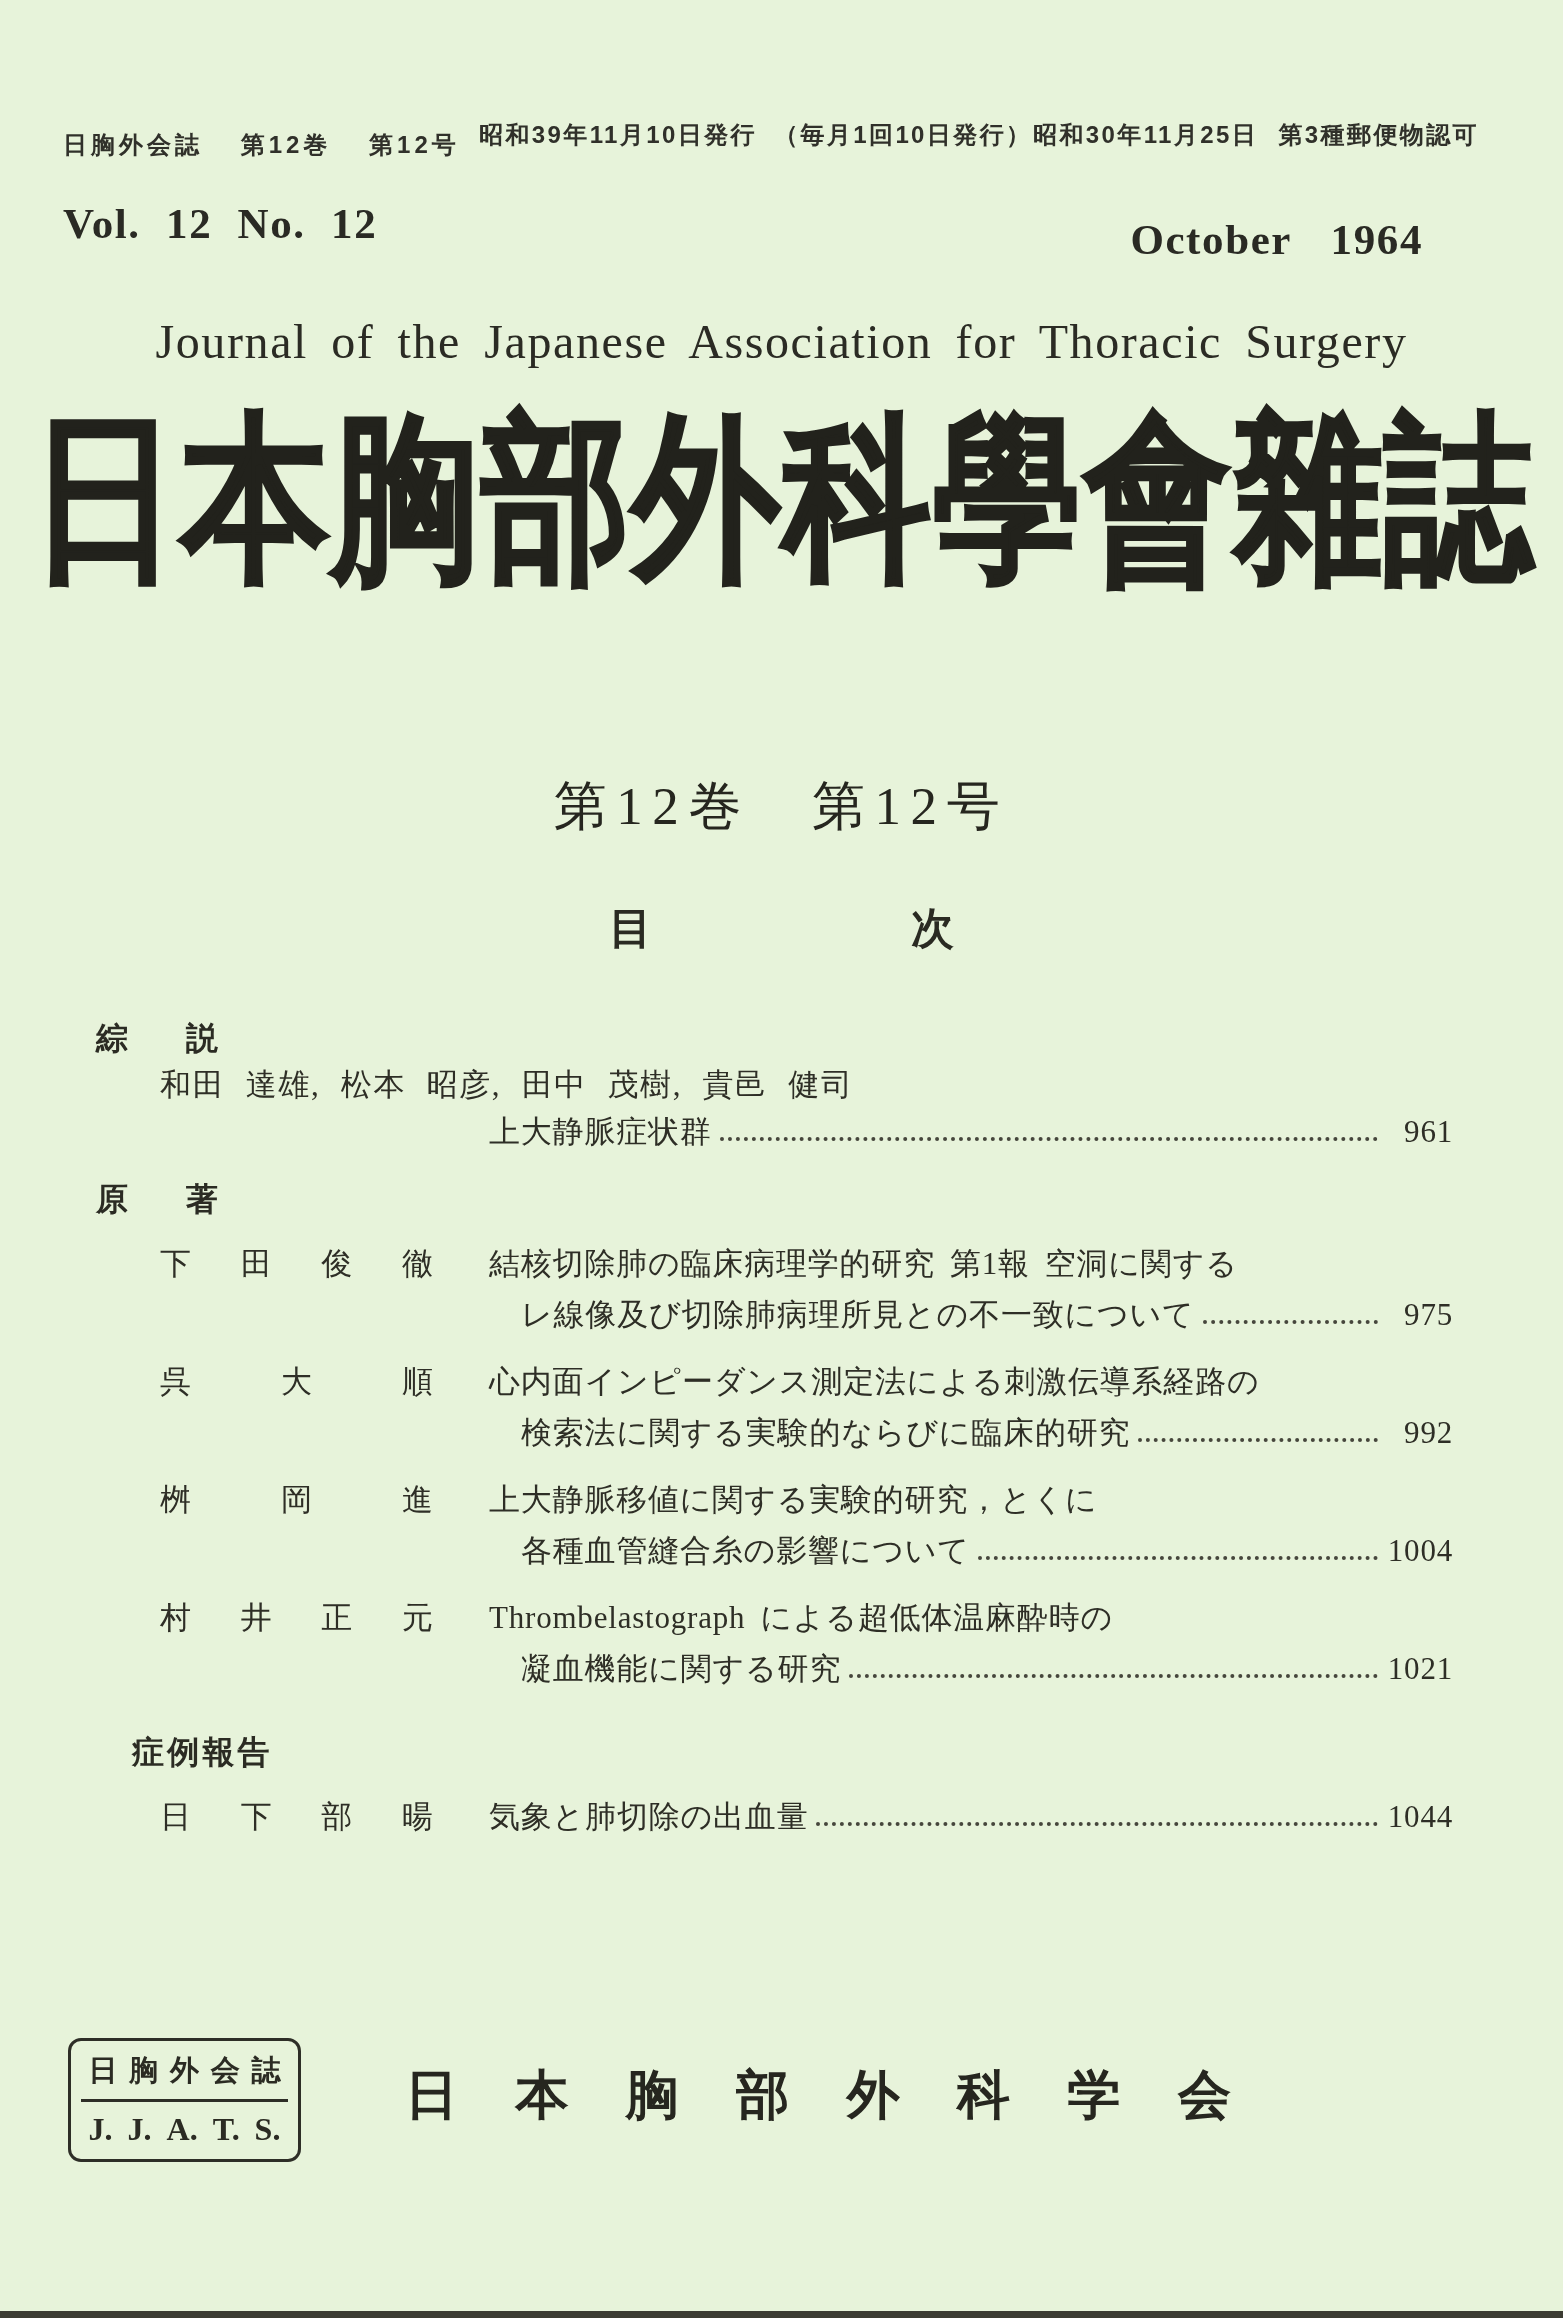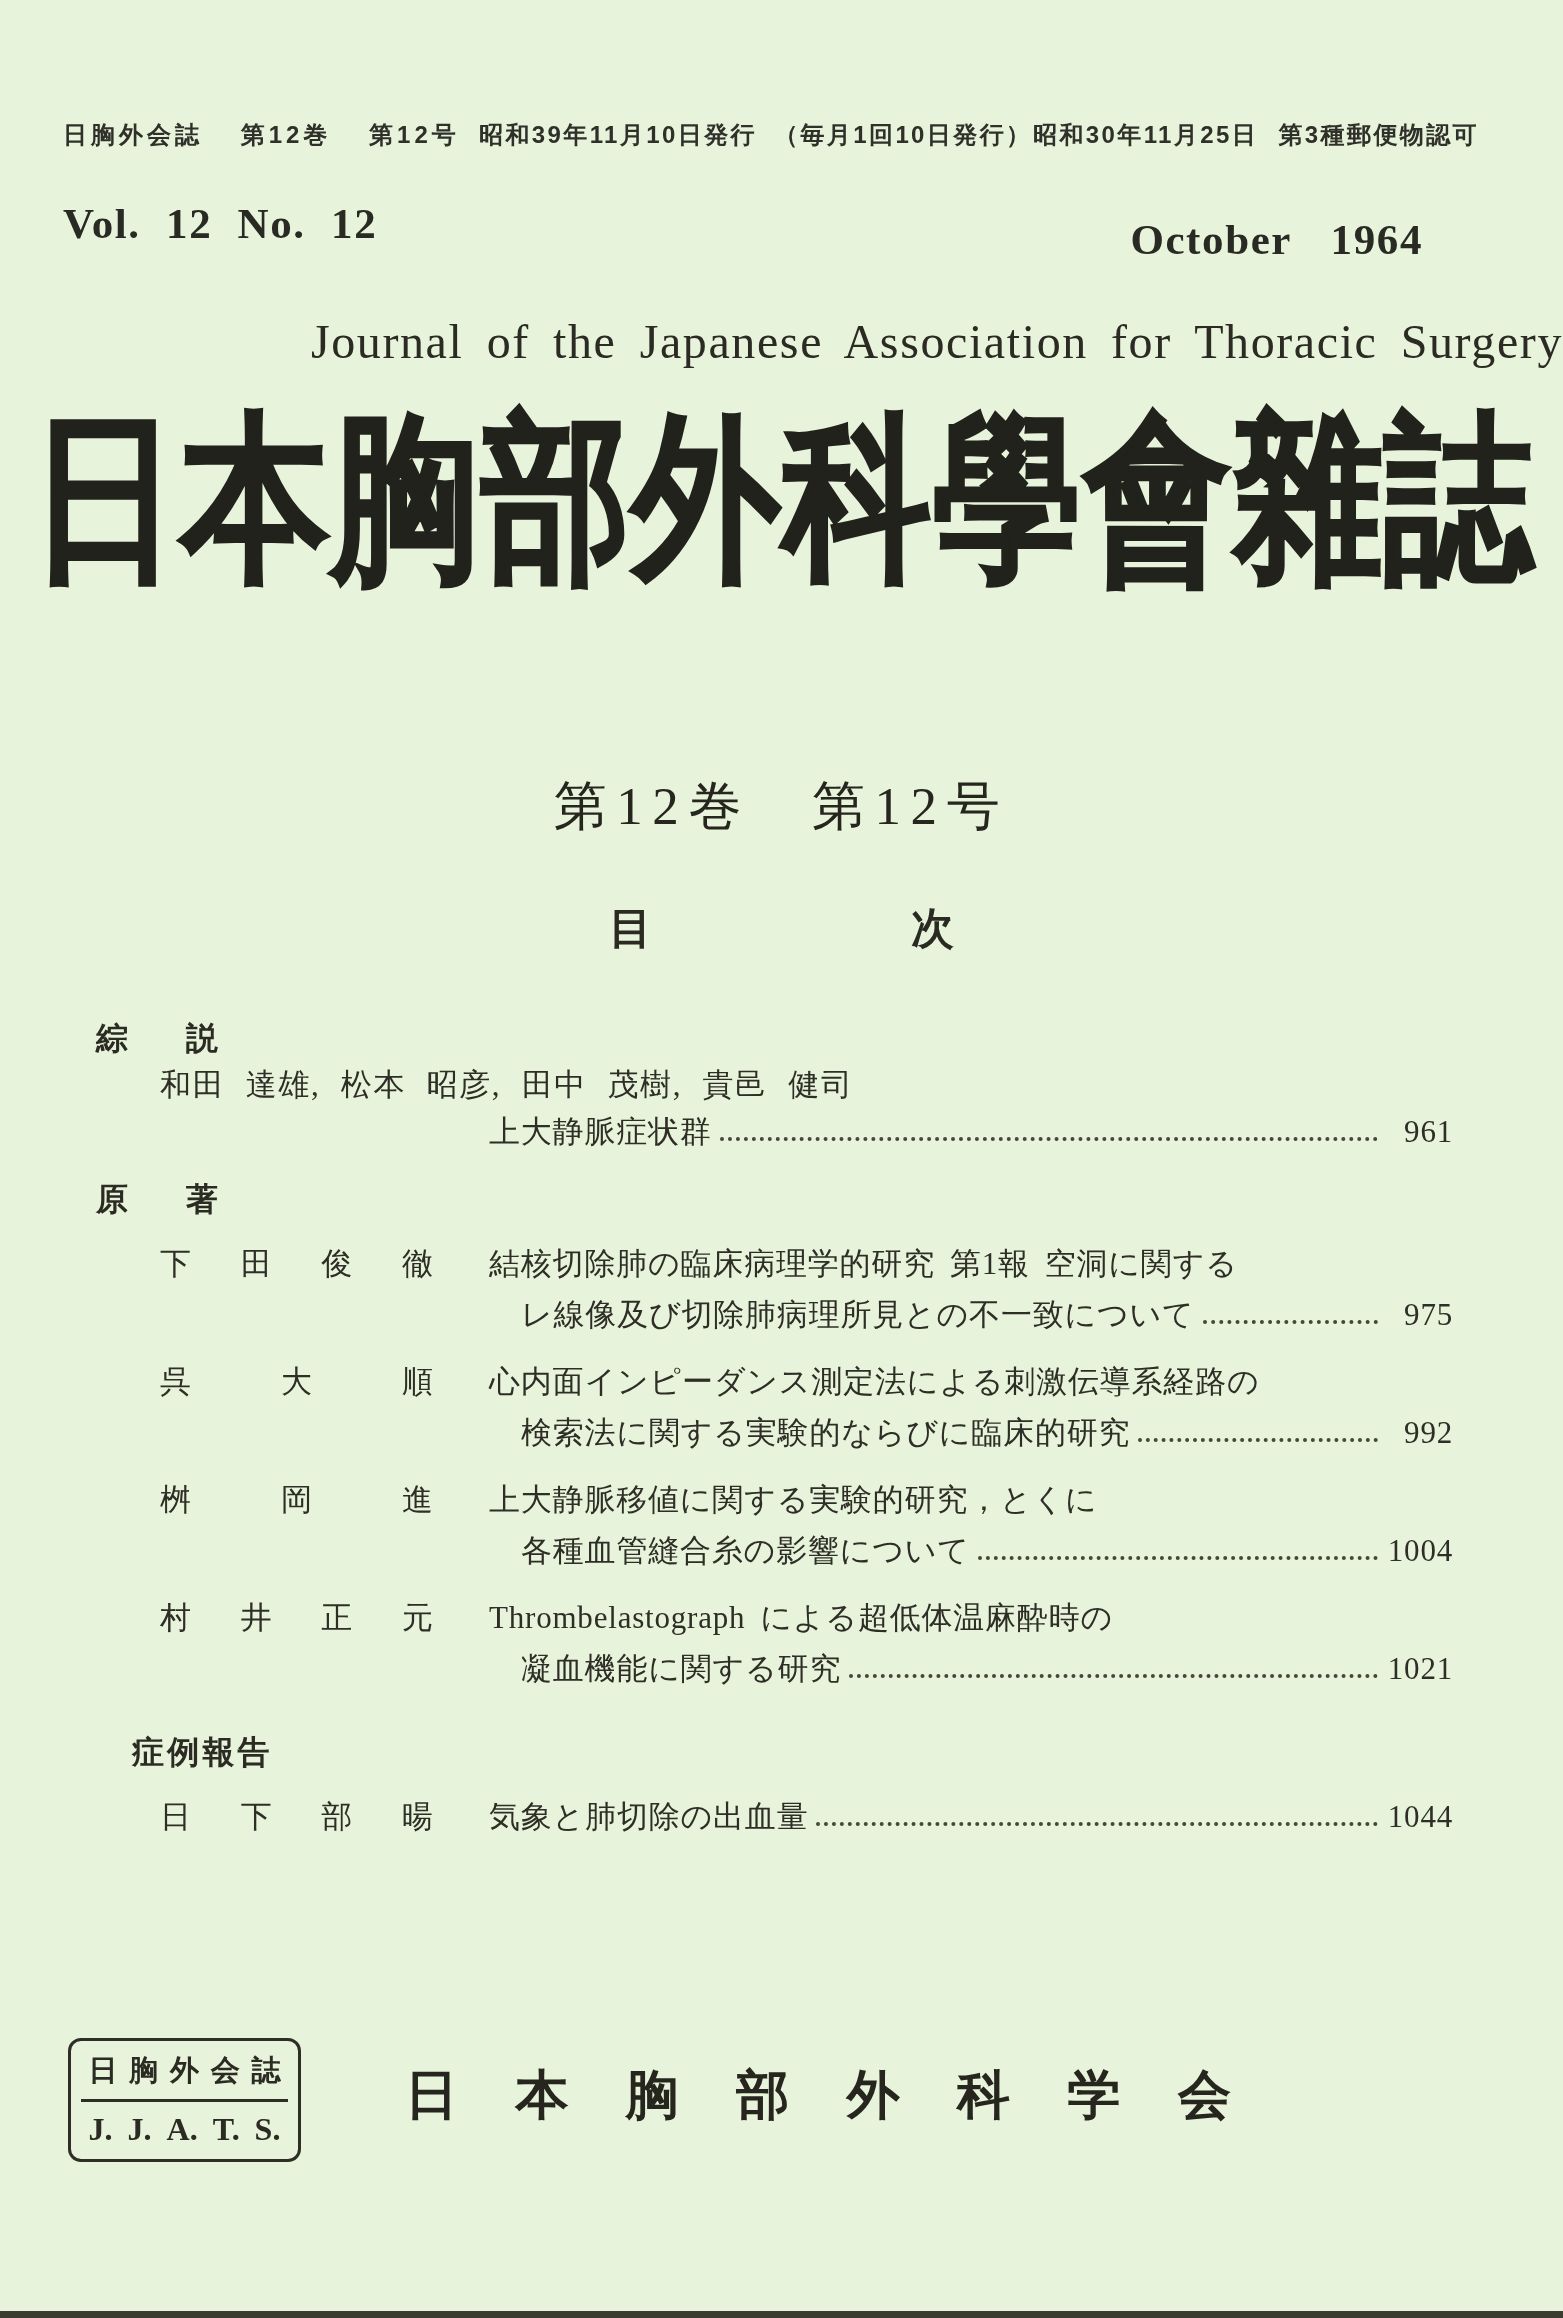--- a/index.html
+++ b/index.html
@@ -18,40 +18,40 @@
 
   
   .masthead {
     position: absolute;
     top: 119px; left: 0; right: 0;
     font-family: "Liberation Sans", "DejaVu Sans", sans-serif;
     font-weight: 700;
     font-size: 24px;
     color: #30302a;
   }
-  .masthead-left   { position: absolute; left: 63px;   top: 0; letter-spacing: 4px; word-spacing: 27px; white-space: nowrap; }
+  .masthead-left   { position: absolute; left: 63px;   top: 10px; letter-spacing: 4px; word-spacing: 27px; white-space: nowrap; }
   .masthead-center { position: absolute; left: 479px;  top: 0; letter-spacing: 2.4px; word-spacing: 8px; white-space: nowrap; }
   .masthead-right  { position: absolute; left: 1033px; top: 0; letter-spacing: 2.4px; word-spacing: 11.2px; white-space: nowrap; }
 
   
   .vol-line {
     position: absolute;
     top: 199px; left: 63px; right: 76px;
     font-size: 43px;
     font-weight: 600;
     color: #2a2a24;
   }
   .vol-left  { position: absolute; left: 0; top: 0; word-spacing: 13px; letter-spacing: 1.6px; white-space: nowrap; }
   .vol-right { position: absolute; right: 64px; top: 0; word-spacing: 27px; letter-spacing: 1.6px; white-space: nowrap; margin-top: 16px; }
 
   
   .english-title {
     position: absolute;
     top: 314px; left: 0; right: 0;
-    text-align: right;
+    text-align: center;
     font-size: 48px;
     font-weight: 400;
     letter-spacing: 1.6px;
     word-spacing: 9.6px;
     color: #2b2b24;
     white-space: nowrap;
   }
 
   
   .main-title {

